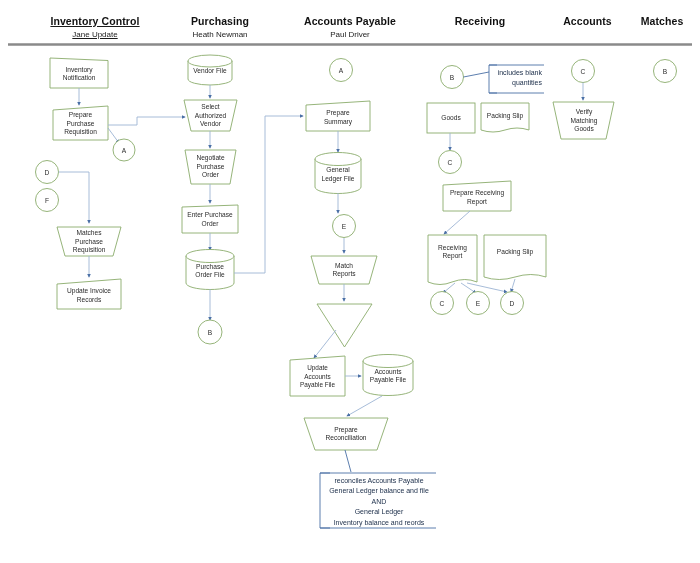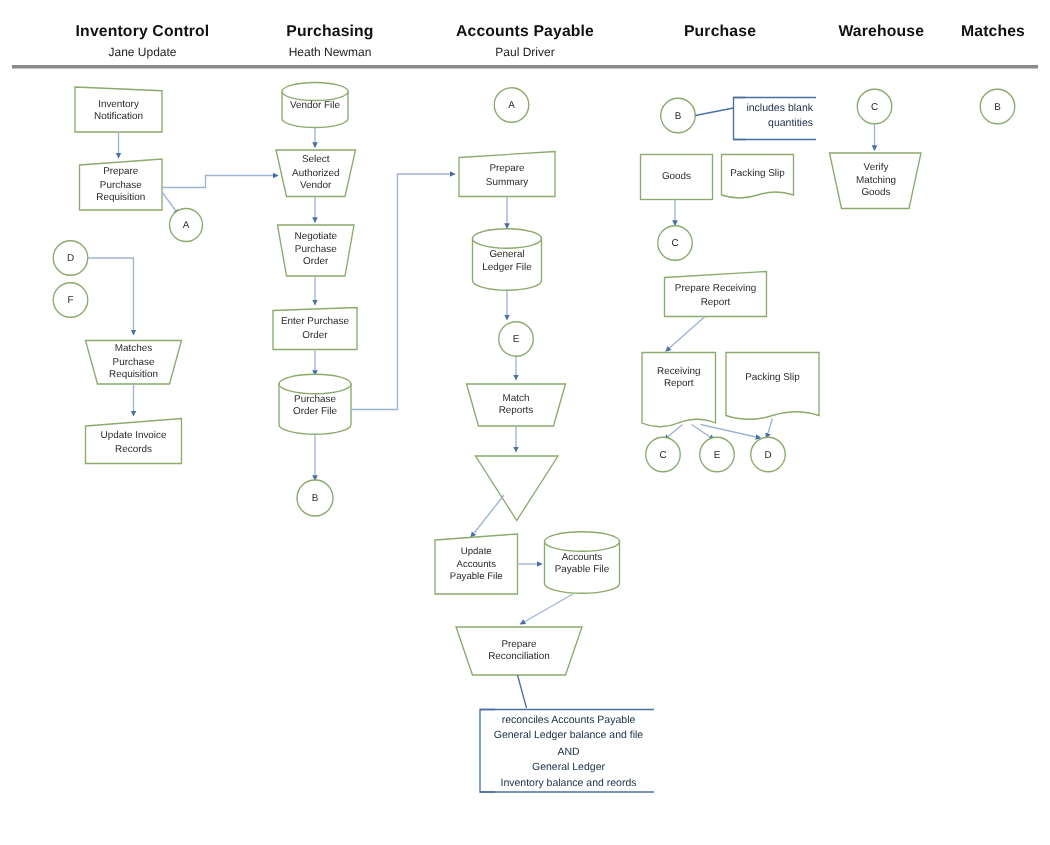--- a/index.html
+++ b/index.html
@@ -18,38 +18,38 @@
   .cid{position:absolute;display:flex;align-items:center;justify-content:center;
        font-size:6.6px;color:#2a2a2a;}
   .note{position:absolute;text-align:center;font-size:7px;line-height:10.4px;color:#20324d;}
   .note.right{text-align:right;}
 </style>
 </head>
 <body>
 
 <div id="stage">
 
-  <div class="col-head" style="left:30px;top:15px;width:130px;">
+  <div class="col-head" style="left:30px;top:15px;width:130px;text-decoration:underline;">
     <div class="col-title">Inventory Control</div>
     <div class="col-sub">Jane Update</div>
   </div>
   <div class="col-head" style="left:285px;top:15px;width:130px;">
     <div class="col-title">Accounts Payable</div>
     <div class="col-sub">Paul Driver</div>
   </div>
   <div class="col-head" style="left:160px;top:15px;width:120px;">
     <div class="col-title">Purchasing</div>
     <div class="col-sub">Heath Newman</div>
   </div>
   <div class="col-head" style="left:425px;top:15px;width:110px;">
-    <div class="col-title">Purchase</div>
+    <div class="col-title">Receiving</div>
     <div class="col-sub"></div>
   </div>
   <div class="col-head" style="left:535px;top:15px;width:105px;">
-    <div class="col-title">Warehouse</div>
+    <div class="col-title">Accounts</div>
     <div class="col-sub"></div>
   </div>
   <div class="col-head" style="left:628px;top:15px;width:68px;">
     <div class="col-title">Matches</div>
     <div class="col-sub"></div>
   </div>
 
   <svg id="canvas" viewBox="0 0 700 563" xmlns="http://www.w3.org/2000/svg">
     <defs>
       <marker id="ah" markerWidth="5" markerHeight="5" refX="3.6" refY="2.5" orient="auto">

